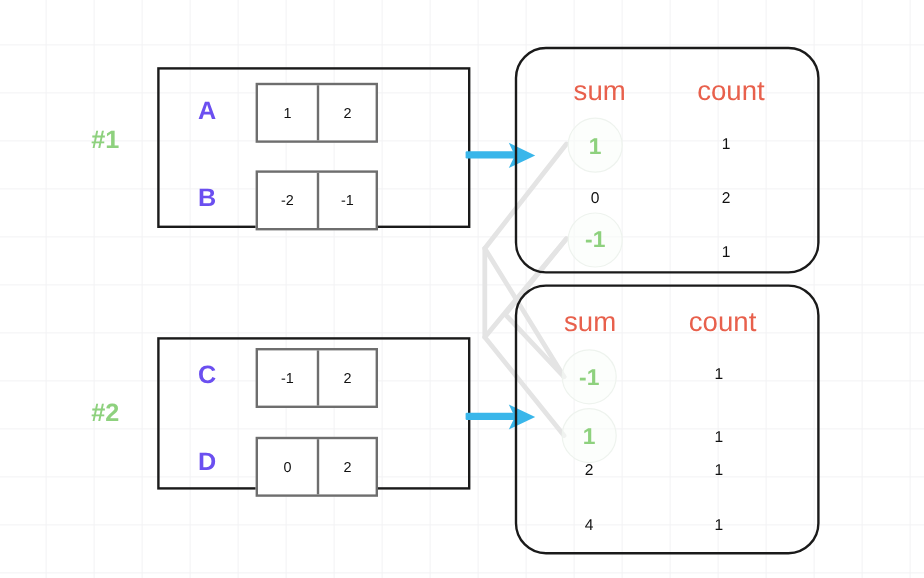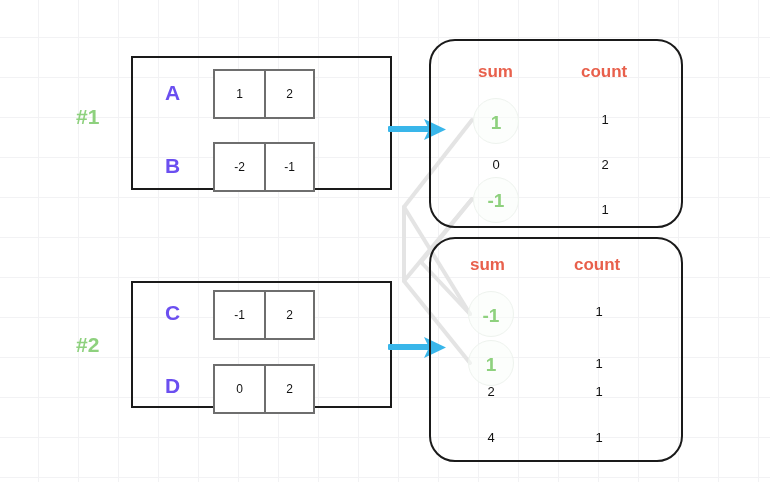--- a/index.html
+++ b/index.html
@@ -84,22 +84,22 @@
     border-radius: 26px;
     background: rgba(255,255,255,0.0);
     box-sizing: border-box;
   }
   #agg-table-1 { left: 429px; top: 39px;  width: 254px; height: 189px; }
   #agg-table-2 { left: 429px; top: 237px; width: 254px; height: 225px; }
 
   .col-head {
     position: absolute;
     color: #e8604c;
-    font-size: 17px;
-    font-weight: bold;
+    font-size: 23px;
+    font-weight: normal;
     white-space: nowrap;
   }
   .val-sum, .val-count {
     position: absolute;
     font-size: 13px;
     color: #111111;
     white-space: nowrap;
     text-align: center;
     transform: translateX(-50%);
   }

